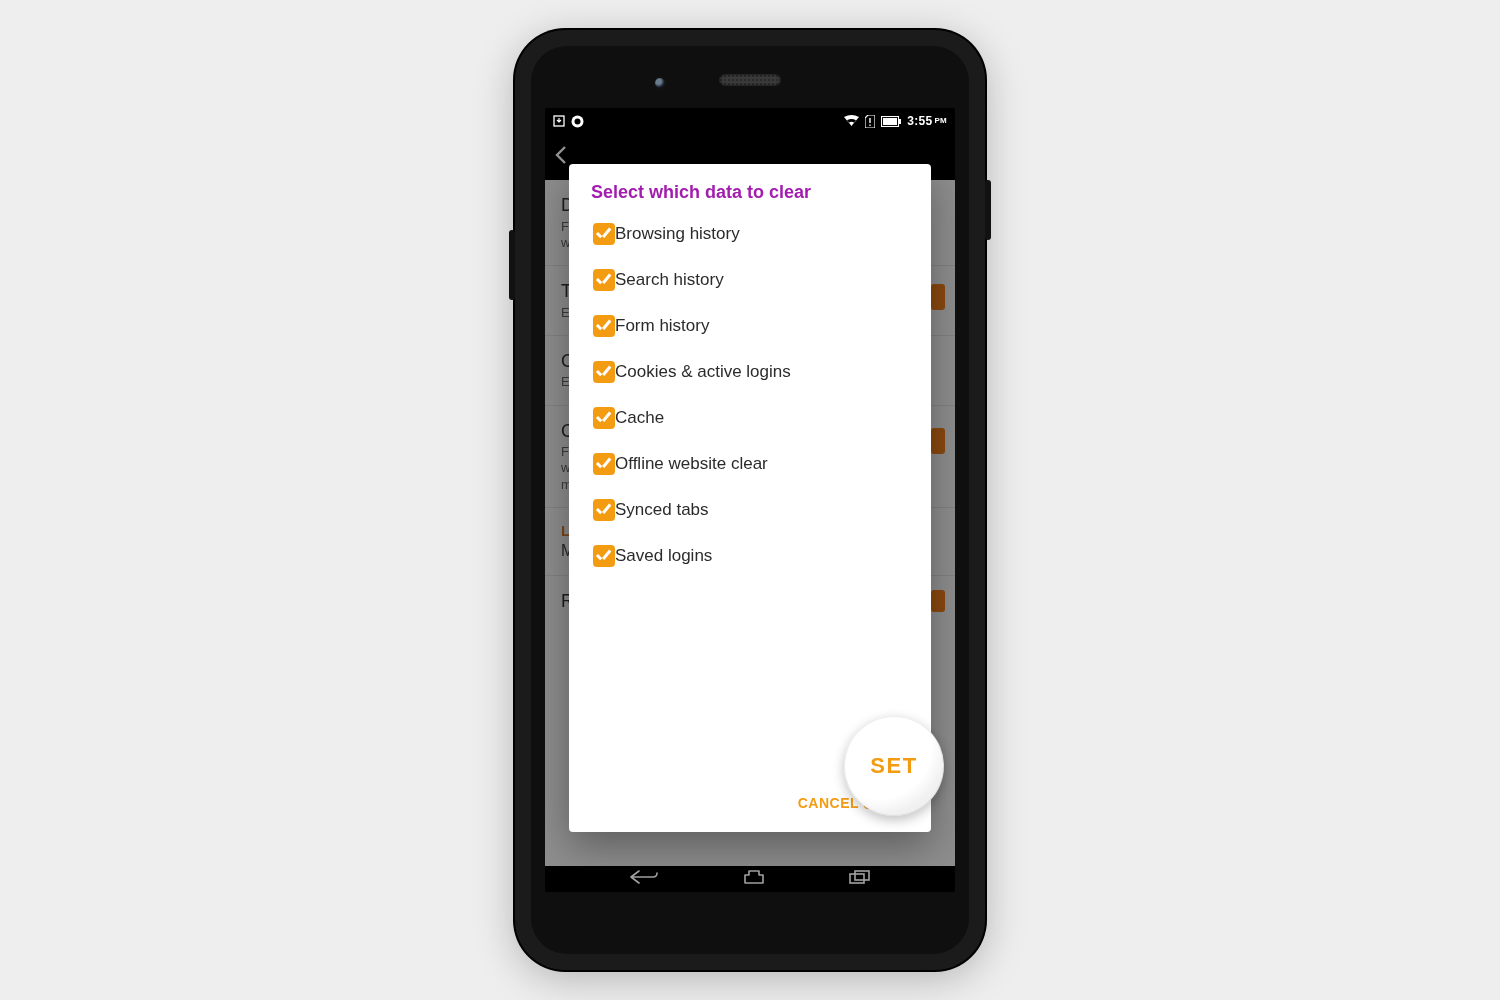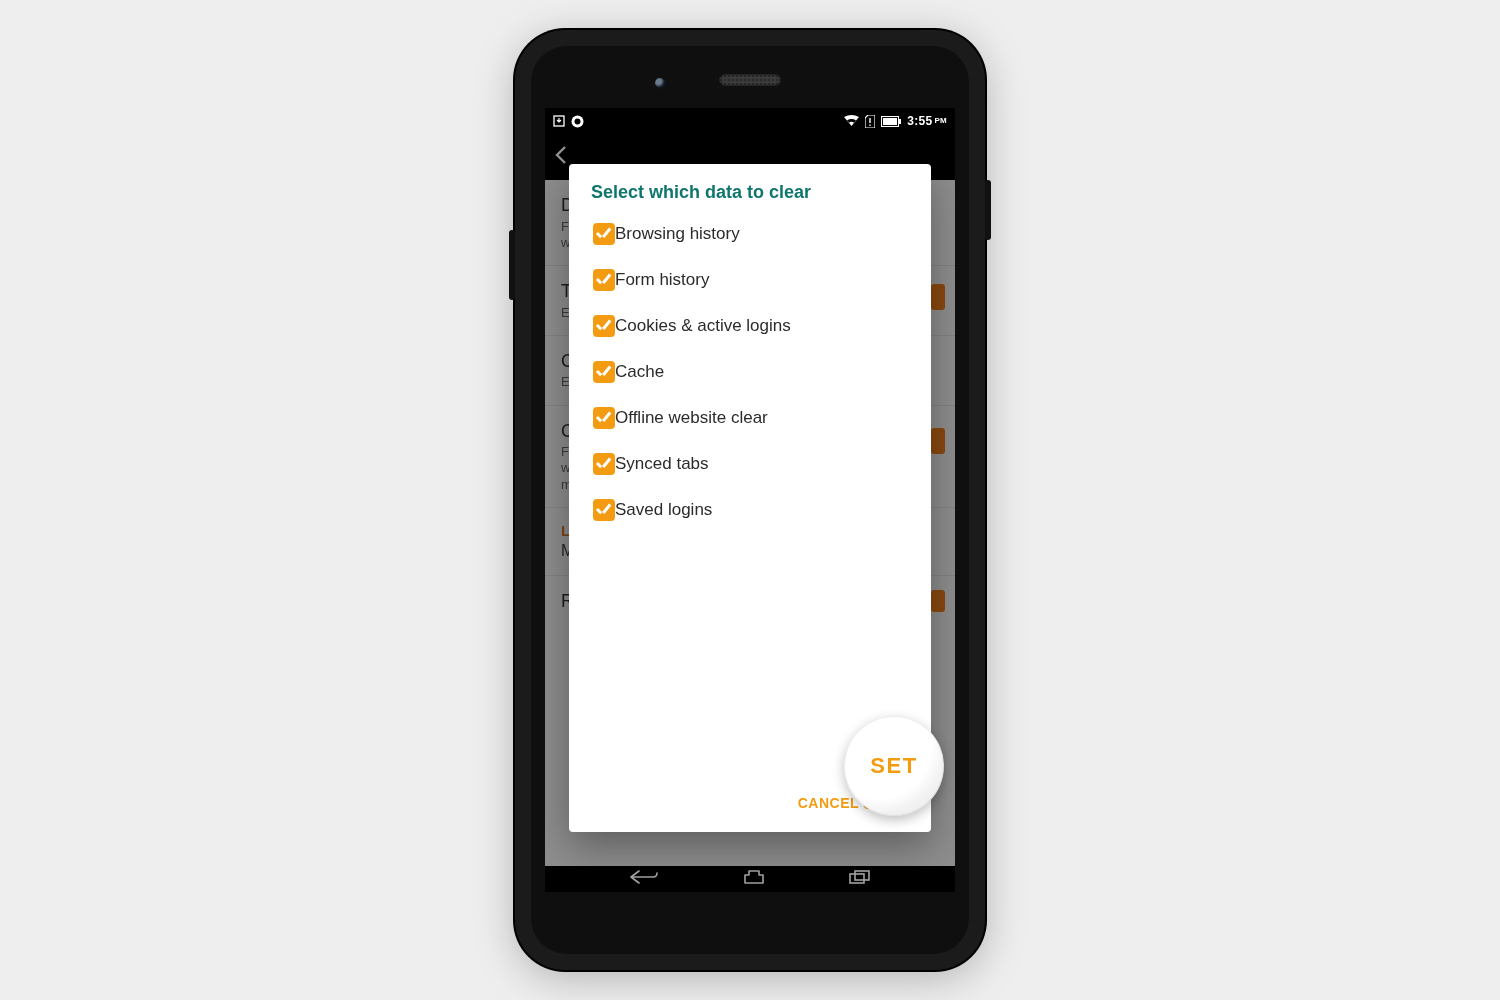--- a/index.html
+++ b/index.html
@@ -74,21 +74,21 @@
   }
   .navbar svg{opacity:.85;}
 
   
   .dialog{
     position:absolute;top:56px;left:24px;right:24px;bottom:60px;
     background:#fff;border-radius:4px;box-shadow:0 14px 40px rgba(0,0,0,.35);
     display:flex;flex-direction:column;padding:6px 0 2px;
   }
   .dialog-title{
-    font-size:18px;font-weight:700;color:#0f766e;padding:12px 22px 8px;
+    font-size:18px;font-weight:700;color:#a21caf;padding:12px 22px 8px;
   }
   .dialog-list{flex:1;overflow:hidden;}
   .dlg-row{
     display:flex;align-items:center;padding:12px 24px 12px 24px;
   }
   .chk{
     width:22px;height:22px;border-radius:4px;background:#f39c12;position:relative;flex:0 0 auto;
   }
   .chk::after{
     content:"";position:absolute;left:5px;top:9px;width:6px;height:2.5px;background:#fff;
@@ -214,20 +214,24 @@
       </div>
 
       <div class="app-dim"></div>
 
       <div class="dialog">
         <div class="dialog-title">Select which data to clear</div>
         <div class="dialog-list" id="dlg-list">
             <div class="dlg-row">
               <span class="chk"></span>
               <span class="dlg-label">Browsing history</span>
+            </div>
+            <div class="dlg-row">
+              <span class="chk"></span>
+              <span class="dlg-label">Search history</span>
             </div>
             <div class="dlg-row">
               <span class="chk"></span>
               <span class="dlg-label">Form history</span>
             </div>
             <div class="dlg-row">
               <span class="chk"></span>
               <span class="dlg-label">Cookies &amp; active logins</span>
             </div>
             <div class="dlg-row">

